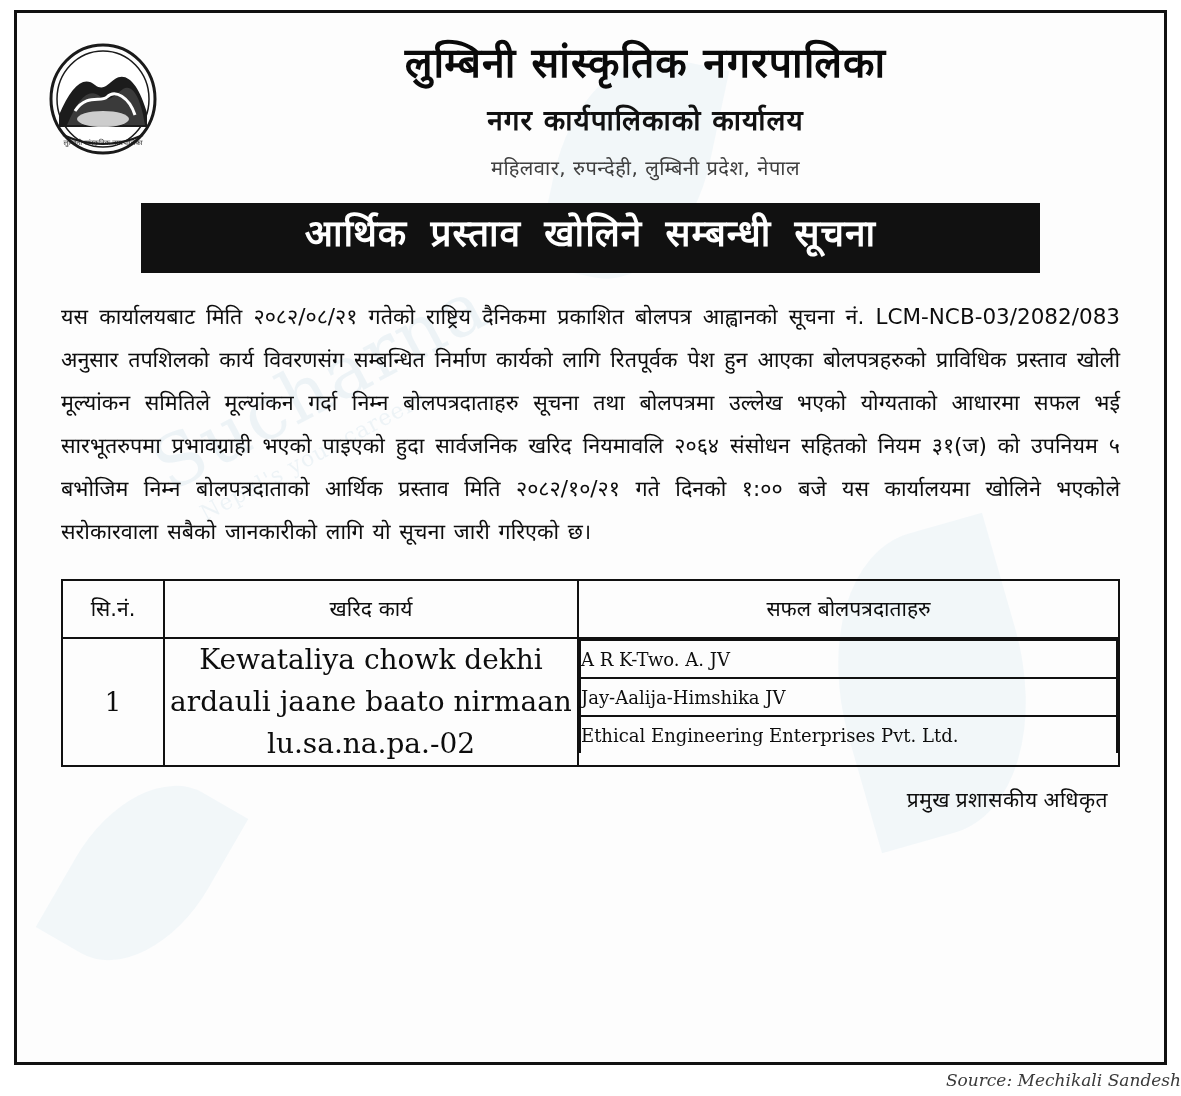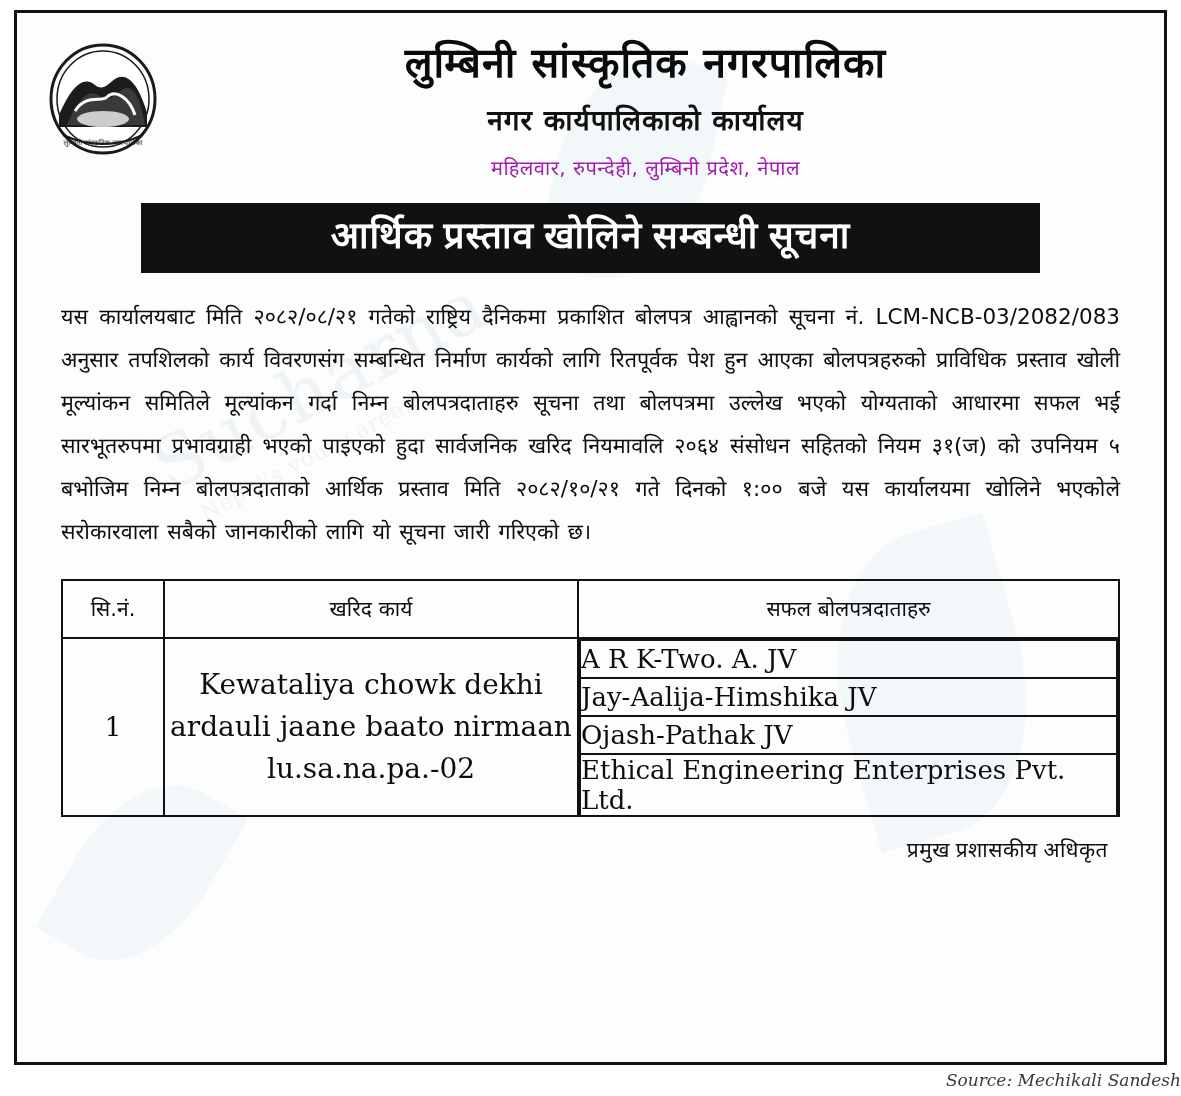--- a/index.html
+++ b/index.html
@@ -114,37 +114,37 @@
     font-family: "DejaVu Sans", sans-serif;
     font-size: 28px;
     font-weight: bold;
     color: #111111;
     margin-top: 12px;
     letter-spacing: 1px;
   }
   .org-address {
     font-family: "DejaVu Sans", sans-serif;
     font-size: 20px;
-    color: #a21caf;
+    color: #404040;
     margin-top: 16px;
     letter-spacing: 0.5px;
   }
 
   
   .title-bar {
     margin: 22px auto 0 auto;
     width: 899px;
     background: #111111;
     color: #ffffff;
     text-align: center;
     padding: 10px 0 14px 0;
     box-sizing: border-box;
   }
   .title-bar .title-text {
-    font-family: Liberation Serif, serif;
+    font-family: Liberation Mono, monospace;
     font-size: 37px;
     font-weight: bold;
     letter-spacing: 1px;
     line-height: 1.25;
   }
 
   .pub-date {
     text-align: center;
     font-family: "DejaVu Sans", sans-serif;
     font-size: 21px;
@@ -200,21 +200,21 @@
   .cell-work {
     text-align: center;
     font-family: "DejaVu Serif", serif;
     font-size: 28px;
     line-height: 1.5;
     color: #0d0d0d;
     padding: 8px 12px;
   }
   .cell-bidder {
     font-family: "DejaVu Serif", serif;
-    font-size: 26px;
+    font-size: 18px;
     color: #0d0d0d;
     padding: 12px 0 14px 16px;
     height: 36px;
   }
   .bidders-table {
     width: 100%;
     border-collapse: collapse;
     table-layout: fixed;
   }
   .bidders-table td {
@@ -307,23 +307,20 @@
               <td class="bidders-cell">
                 <table class="bidders-table">
                   <tbody>
                     <tr>
                       <td class="cell-bidder">A R K-Two. A. JV</td>
                     </tr>
                     <tr>
                       <td class="cell-bidder">Jay-Aalija-Himshika JV</td>
                     </tr>
                     <tr>
-                      <td class="cell-bidder">Ojash-Pathak JV</td>
-                    </tr>
-                    <tr>
                       <td class="cell-bidder">Ethical Engineering Enterprises Pvt. Ltd.</td>
                     </tr>
                   </tbody>
                 </table>
               </td>
             </tr>
           </tbody>
         </table>
       </div>
 

